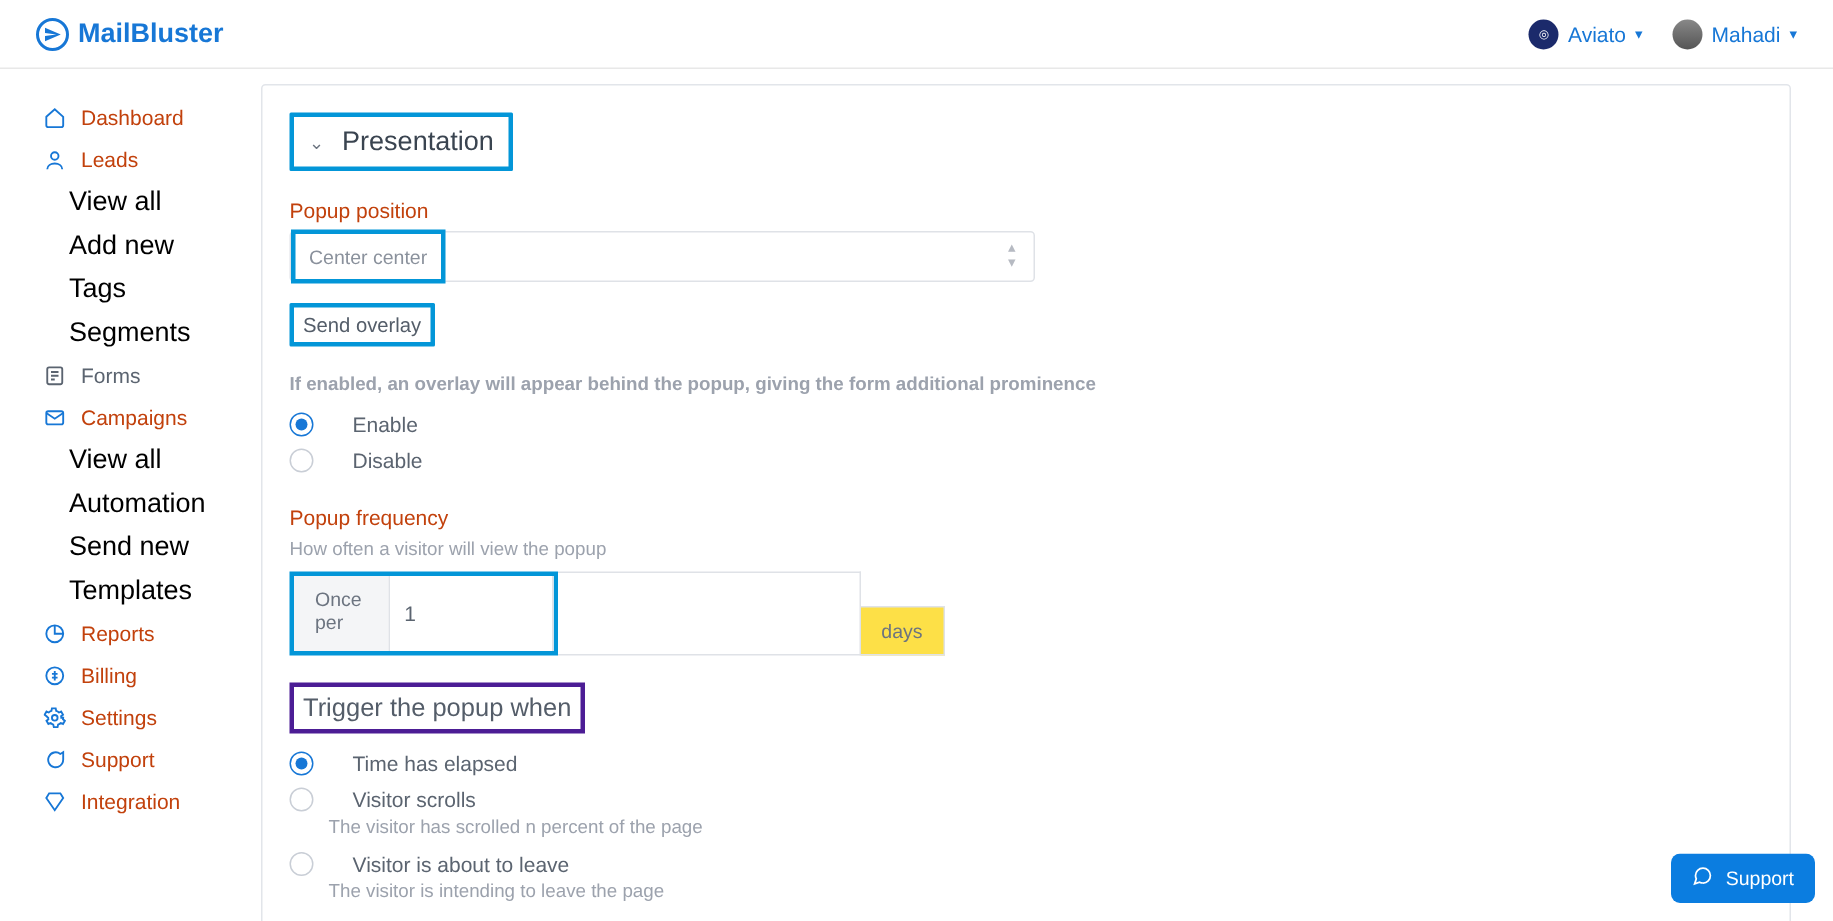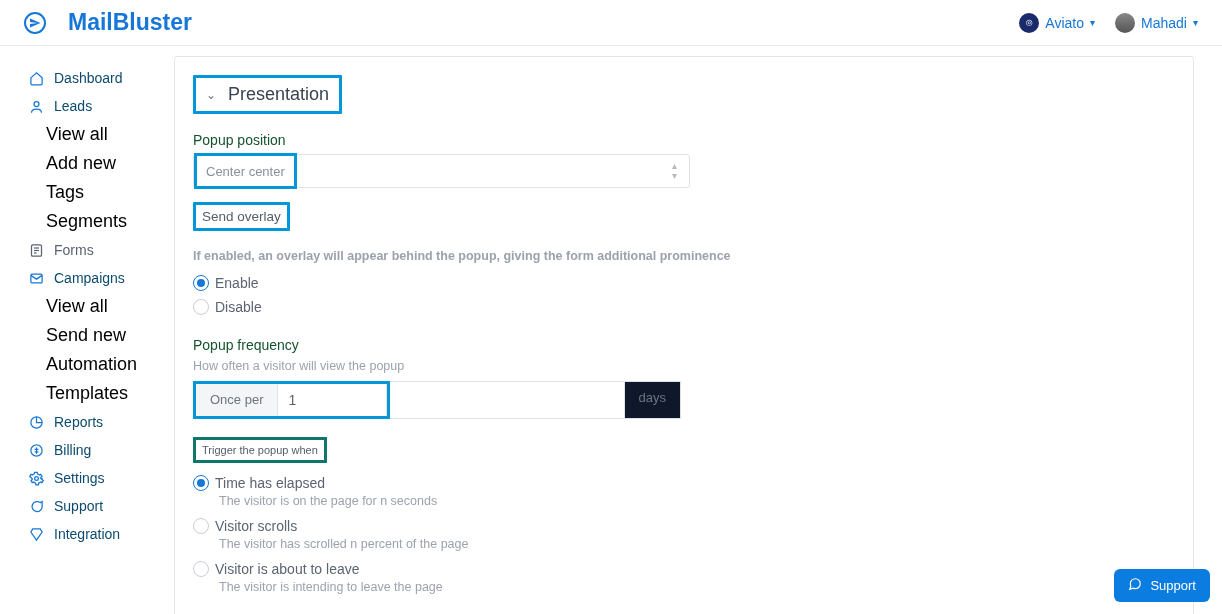--- a/index.html
+++ b/index.html
@@ -14,24 +14,24 @@
     display: flex;
     align-items: center;
     justify-content: space-between;
     height: 46px;
     padding: 0 24px;
     border-bottom: 1px solid #e8e8e8;
   }
   .logo {
     display: flex;
     align-items: center;
-    gap: 22px;
+    gap: 6px;
     color: #1777d6;
     font-weight: 700;
-    font-size: 23px;
+    font-size: 18px;
   }
   .logo-icon {
     width: 22px; height: 22px;
     border-radius: 50%;
     border: 2px solid #1777d6;
     display: flex; align-items: center; justify-content: center;
   }
   .header-right {
     display: flex;
     align-items: center;
@@ -60,21 +60,21 @@
     font-size: 14px;
   }
   .nav-item {
     display: flex;
     align-items: center;
     gap: 10px;
     padding: 6px 0;
     color: #5b6470;
     cursor: pointer;
   }
-  .nav-item.active { color: #0c4a6e; align-items: flex-end; }
+  .nav-item.active { color: #c2410c; align-items: flex-end; }
   .nav-sub {
     padding: 4px 0 4px 18px;
     color: #000000;
     cursor: pointer;
     font-size: 18px;
   }
   .nav-icon { width: 16px; height: 16px; display: inline-flex; align-items: center; justify-content: center; }
   .main {
     flex: 1;
     padding: 10px 28px 20px 4px;
@@ -91,21 +91,21 @@
     gap: 12px;
     font-size: 18px;
     color: #3a4450;
     padding: 6px 10px;
   }
   .hl {
     border: 3px solid #0396d8;
     border-radius: 1px;
   }
   .field-block { margin-top: 18px; }
-  .label { font-size: 14px; color: #14532d; margin-bottom: 6px; }
+  .label { font-size: 14px; color: #c2410c; margin-bottom: 6px; }
   .help { font-size: 12.5px; color: #9ca2ad; margin-bottom: 8px; }
   .select {
     width: 497px;
     border: 1px solid #dfe2e7;
     border-radius: 3px;
     height: 34px;
     display: flex;
     align-items: center;
     justify-content: space-between;
     color: #8a919c;
@@ -119,80 +119,81 @@
     line-height: 1;
   }
   .sel-hl {
     border: 3px solid #0396d8;
     padding: 0 9px;
     height: 36px;
     display: flex; align-items: center;
     margin-right: auto;
   }
   .radio-row {
-    display: flex; align-items: center; gap: 6px;
+    display: flex; align-items: center; gap: 26px;
     padding: 4px 0;
     color: #5b6470;
   }
   .radio {
     width: 16px; height: 16px; border-radius: 50%;
     border: 1.5px solid #c9ced6;
     display: inline-block;
     position: relative;
   }
   .radio.checked { border-color: #1777d6; }
   .radio.checked::after {
     content: ""; position: absolute; inset: 3px; border-radius: 50%; background: #1777d6;
   }
   .radio-sub {
     font-size: 12.5px; color: #9ca2ad;
     padding-left: 26px; margin-top: -1px; margin-bottom: 6px;
   }
   .inline-group {
     display: flex;
-    width: 488px;
+    width: 437px;
   }
   .inline-group .addon-left {
     border: 1px solid #dfe2e7;
     background: #f4f5f7;
     padding: 8px 14px;
     font-size: 13px;
     color: #6c7480;
     border-right: none;
   }
   .inline-group .inp {
     border: 1px solid #dfe2e7;
     padding: 8px 10px;
     font-size: 14px;
     color: #5b6470;
     flex: 1;
     outline: none;
     font-family: inherit;
   }
   .inline-group .addon-right {
     border: 1px solid #dfe2e7;
-    background: #0f172a;
+    background: #fde047;
     padding: 8px 14px;
     font-size: 13px;
     color: #6c7480;
     border-left: none;
+    margin-top: 23px;
   }
   .inline-hl-wrap {
     display: inline-flex;
     border: 3px solid #0396d8;
   }
   .inline-hl-wrap .addon-left, .inline-hl-wrap .inp {
     border-top: none; border-bottom: none;
   }
   .inline-hl-wrap .addon-left { border-left: none; }
   .trigger-label-hl {
     display: inline-block;
-    border: 3px solid #0f766e;
+    border: 3px solid #4c1d95;
     padding: 4px 6px;
-    font-size: 11px;
+    font-size: 17px;
     color: #545d69;
   }
   .support-btn {
     position: fixed;
     right: 12px;
     bottom: 12px;
     background: #0b7de0;
     color: #fff;
     border-radius: 6px;
     padding: 8px 14px;
@@ -269,22 +270,22 @@
     <div class="nav-item active">
       <span class="nav-icon">
         <svg class="icon-svg" viewBox="0 0 24 24" fill="none" stroke="#1777d6" stroke-width="2">
             <rect x="3" y="5" width="18" height="14" rx="2"></rect>
             <polyline points="3 7 12 13 21 7"></polyline>
           </svg>
       </span>
       <span>Campaigns</span>
     </div>
     <div class="nav-sub">View all</div>
+    <div class="nav-sub">Automation</div>
     <div class="nav-sub">Send new</div>
-    <div class="nav-sub">Automation</div>
     <div class="nav-sub">Templates</div>
 
     <div class="nav-item active">
       <span class="nav-icon">
         <svg class="icon-svg" viewBox="0 0 24 24" fill="none" stroke="#1777d6" stroke-width="2">
             <circle cx="12" cy="12" r="9"></circle>
             <path d="M12 3v9h9"></path>
           </svg>
       </span>
       <span>Reports</span>
@@ -378,21 +379,20 @@
 
       
       <div class="field-block">
         <span class="trigger-label-hl">Trigger the popup when</span>
 
         <div style="margin-top:8px;">
           <div class="radio-row">
             <span class="radio checked"></span>
             <span>Time has elapsed</span>
           </div>
-          <div class="radio-sub">The visitor is on the page for n seconds</div>
 
           <div class="radio-row">
             <span class="radio"></span>
             <span>Visitor scrolls</span>
           </div>
           <div class="radio-sub">The visitor has scrolled n percent of the page</div>
 
           <div class="radio-row">
             <span class="radio"></span>
             <span>Visitor is about to leave</span>

